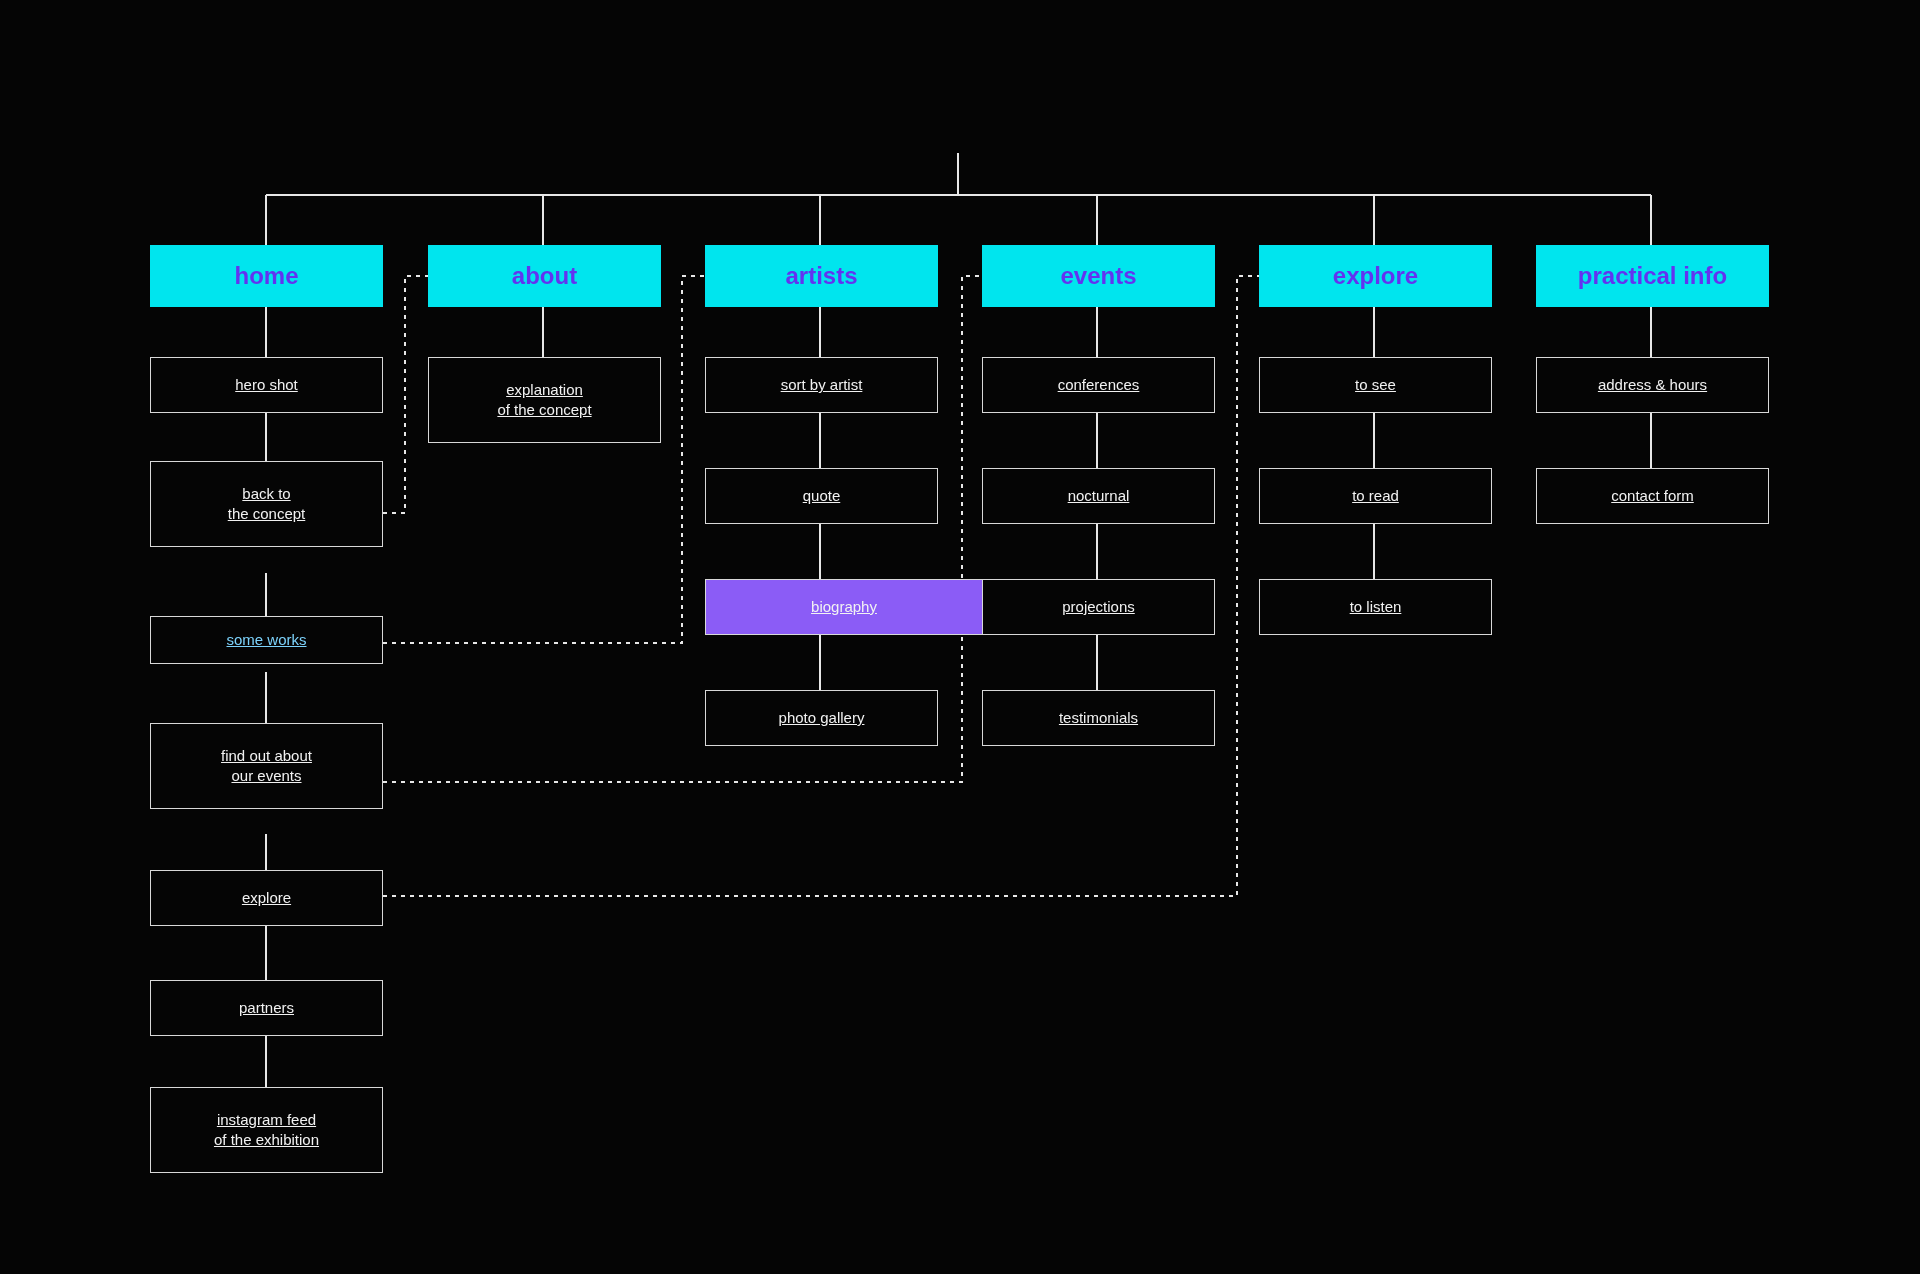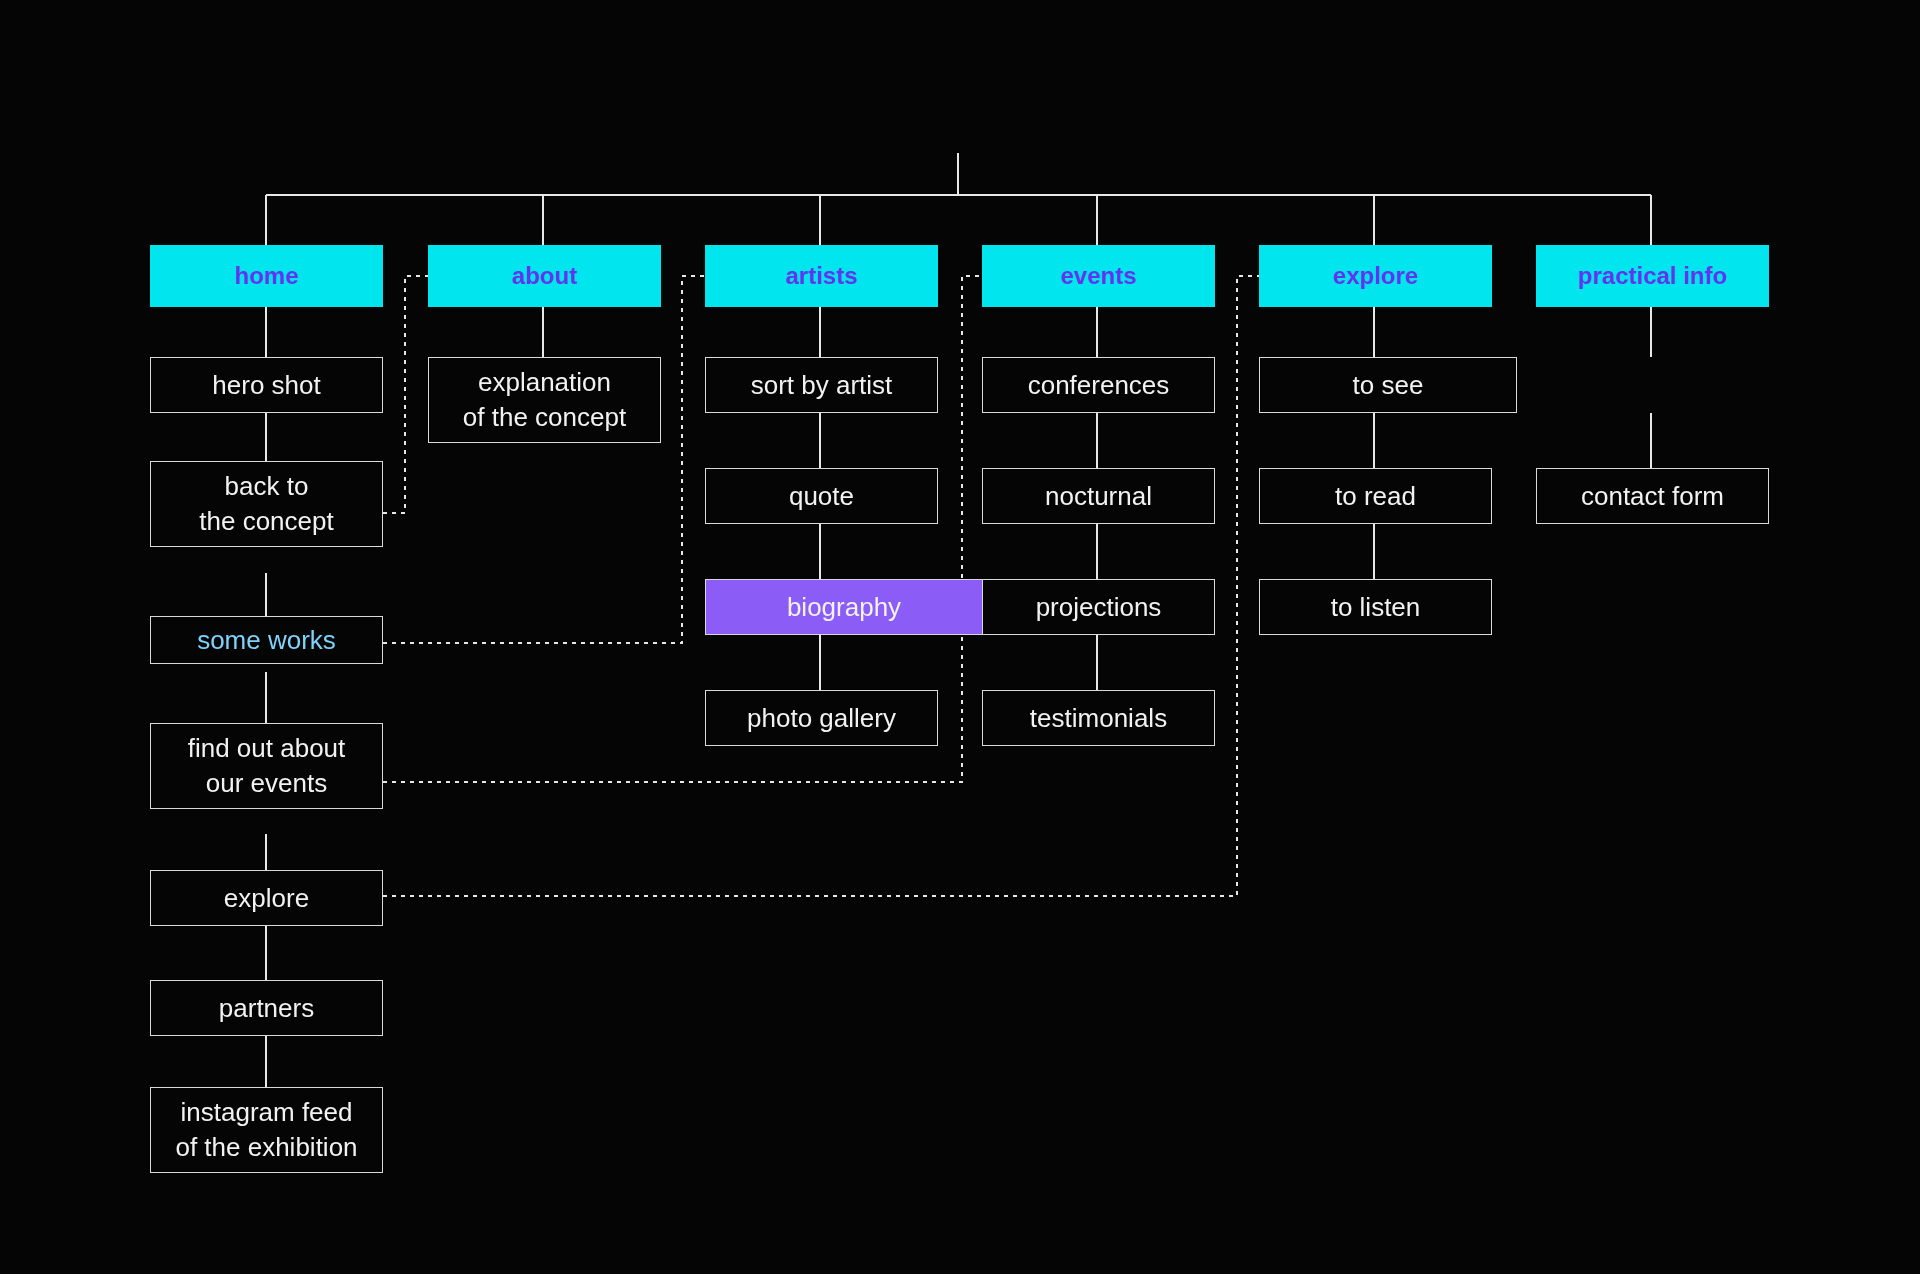--- a/index.html
+++ b/index.html
@@ -19,21 +19,21 @@
   .root{
     background:#6333F0;border:none;
     color:#22E6F0;font-size:21px;font-weight:700;letter-spacing:.2px;
   }
   .section{
     background:#00E5EE;border:none;
     color:#6333F0;font-size:24px;font-weight:700;
   }
   .leaf{
     background:#050505;border:1.6px solid #D9D9D9;
-    color:#F2F2F2;font-size:26px;font-weight:400;line-height:1.34;
+    color:#F2F2F2;font-size:15px;font-weight:400;line-height:1.34;text-decoration:underline;
   }
   .leaf .txt{display:block;padding:0 10px;}
 </style>
 </head>
 <body>
 
 <div id="canvas" style="background: rgb(5, 5, 5);">
 
   <svg id="wires" viewBox="0 0 1920 1274" xmlns="http://www.w3.org/2000/svg">
     <g stroke="#E8E8E8" stroke-width="1.7" fill="none" shape-rendering="crispEdges">
@@ -154,27 +154,30 @@
   <div class="node leaf" style="left: 982px; top: 468px; width: 233px; height: 56px; background: rgb(5, 5, 5); border-color: rgb(217, 217, 217); color: rgb(242, 242, 242);">
     <span class="txt">nocturnal</span>
   </div>
   <div class="node leaf" style="left: 982px; top: 579px; width: 233px; height: 56px; background: rgb(5, 5, 5); border-color: rgb(217, 217, 217); color: rgb(242, 242, 242);">
     <span class="txt">projections</span>
   </div>
   <div class="node leaf" style="left: 982px; top: 690px; width: 233px; height: 56px; background: rgb(5, 5, 5); border-color: rgb(217, 217, 217); color: rgb(242, 242, 242);">
     <span class="txt">testimonials</span>
   </div>
 
-  <div class="node leaf" style="left: 1259px; top: 357px; width: 258px; height: 56px; background: rgb(5, 5, 5); border-color: rgb(217, 217, 217); color: rgb(242, 242, 242); text-align: right;">
+  <div class="node leaf" style="left: 1259px; top: 357px; width: 233px; height: 56px; background: rgb(5, 5, 5); border-color: rgb(217, 217, 217); color: rgb(242, 242, 242); text-align: right;">
     <span class="txt">to see</span>
   </div>
   <div class="node leaf" style="left: 1259px; top: 468px; width: 233px; height: 56px; background: rgb(5, 5, 5); border-color: rgb(217, 217, 217); color: rgb(242, 242, 242);">
     <span class="txt">to read</span>
   </div>
   <div class="node leaf" style="left: 1259px; top: 579px; width: 233px; height: 56px; background: rgb(5, 5, 5); border-color: rgb(217, 217, 217); color: rgb(242, 242, 242);">
     <span class="txt">to listen</span>
   </div>
 
+  <div class="node leaf" style="left: 1536px; top: 357px; width: 233px; height: 56px; background: rgb(5, 5, 5); border-color: rgb(217, 217, 217); color: rgb(242, 242, 242);">
+    <span class="txt">address &amp; hours</span>
+  </div>
   <div class="node leaf" style="left: 1536px; top: 468px; width: 233px; height: 56px; background: rgb(5, 5, 5); border-color: rgb(217, 217, 217); color: rgb(242, 242, 242);">
     <span class="txt">contact form</span>
   </div>
 
 </div>
 
 </body></html>

